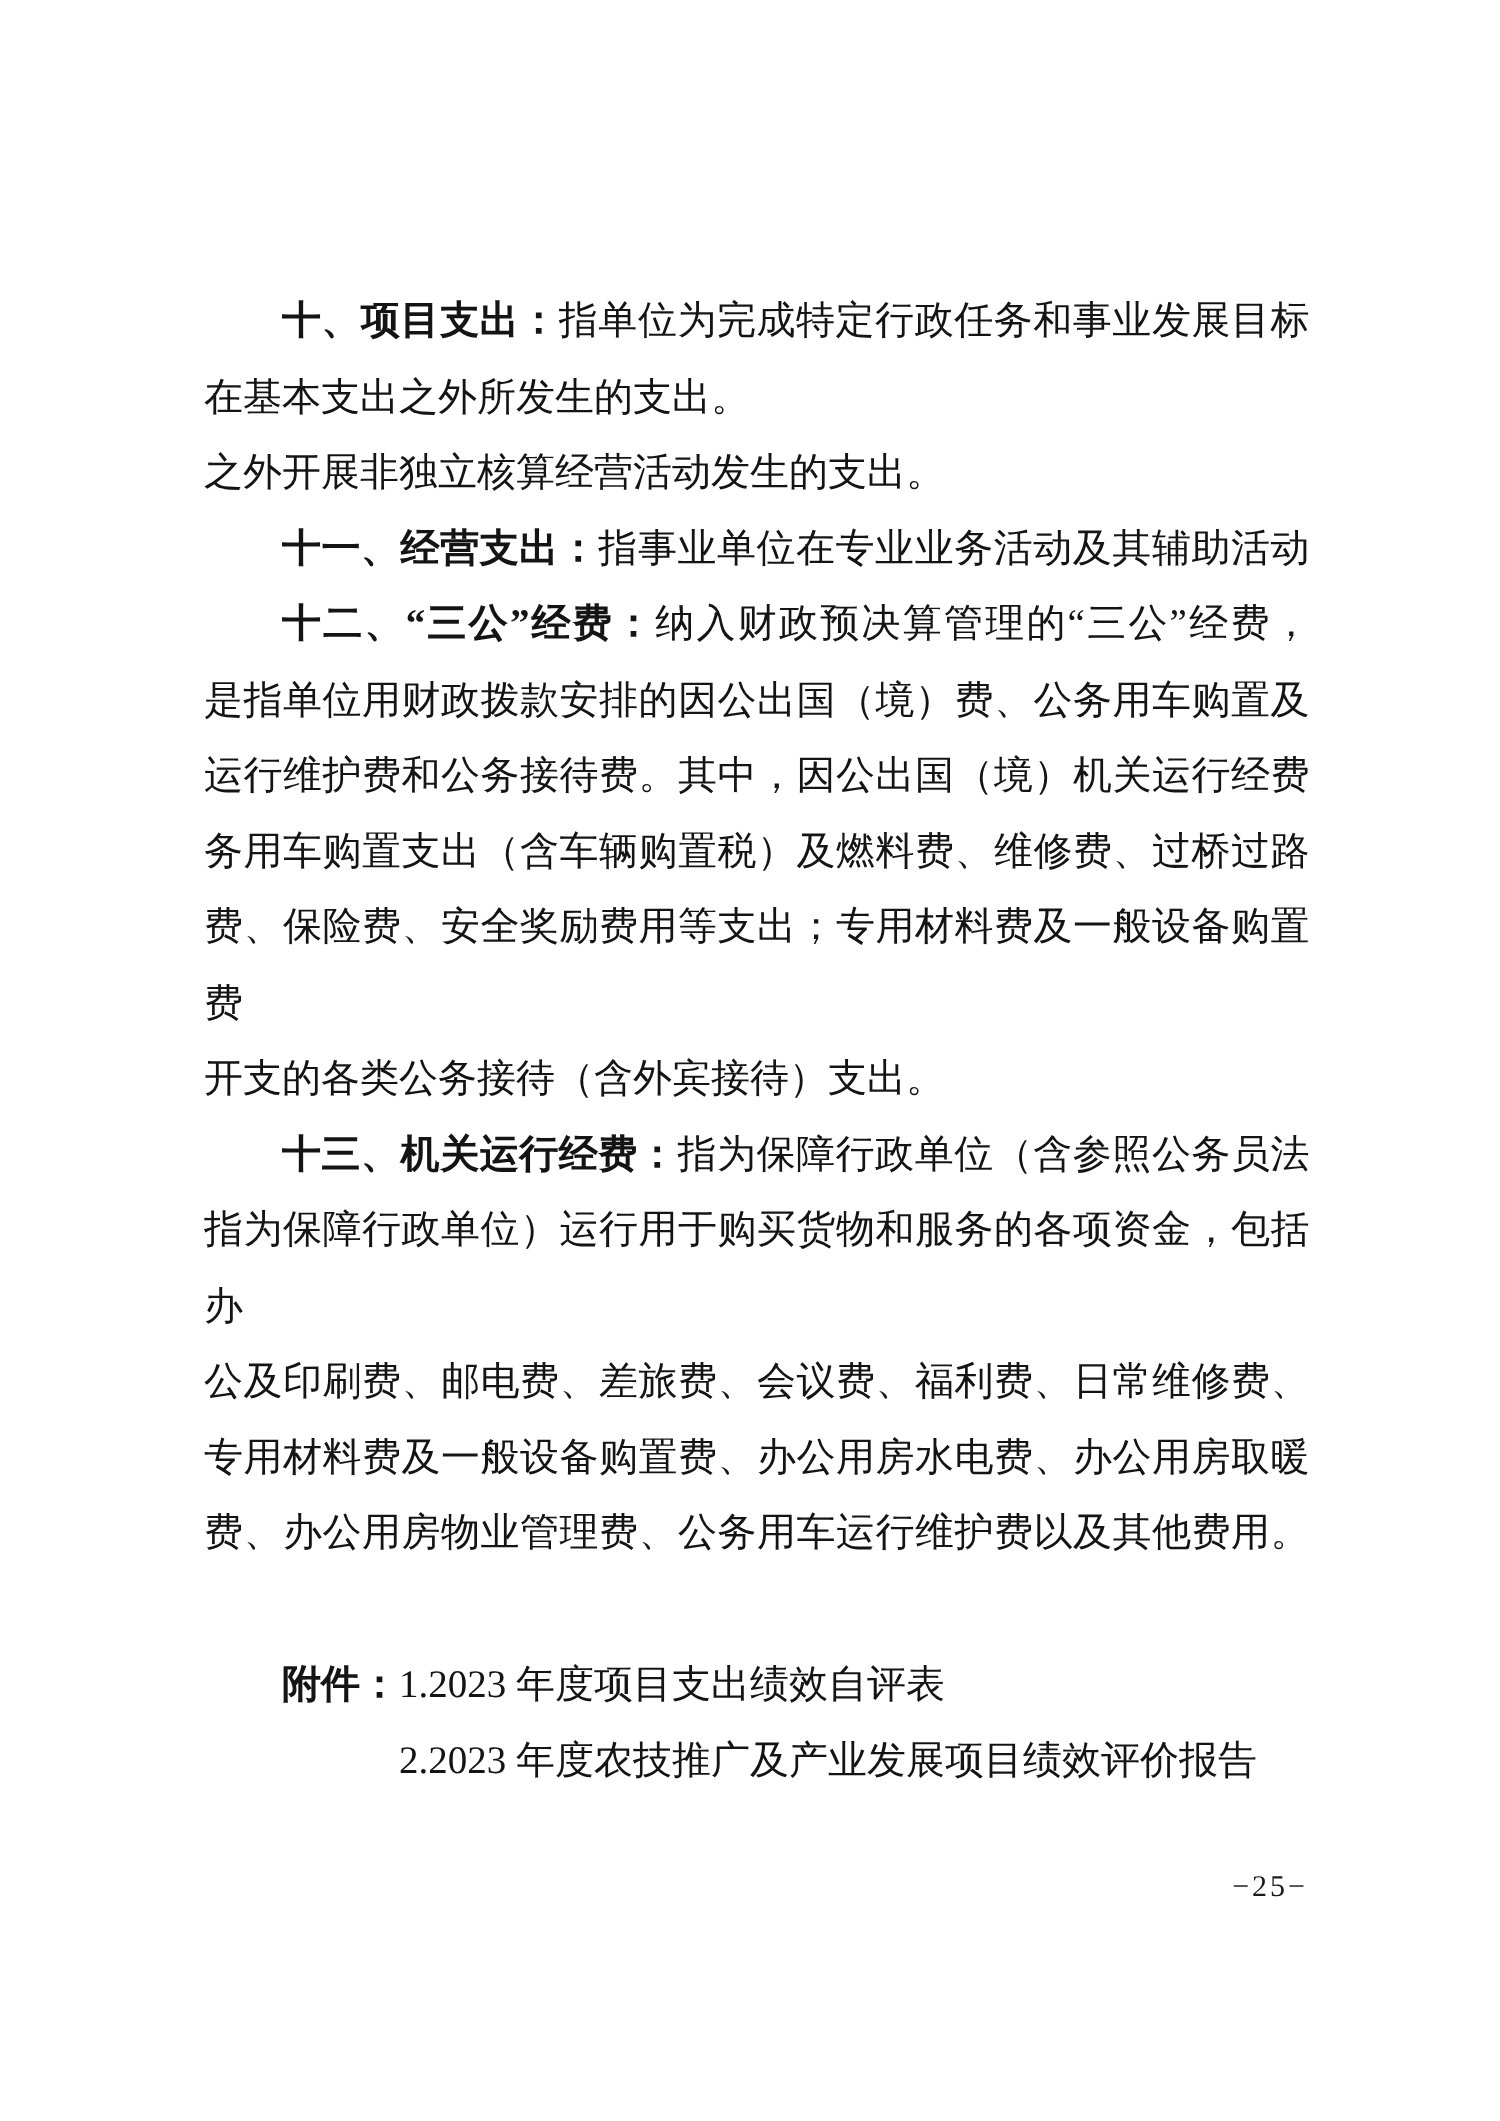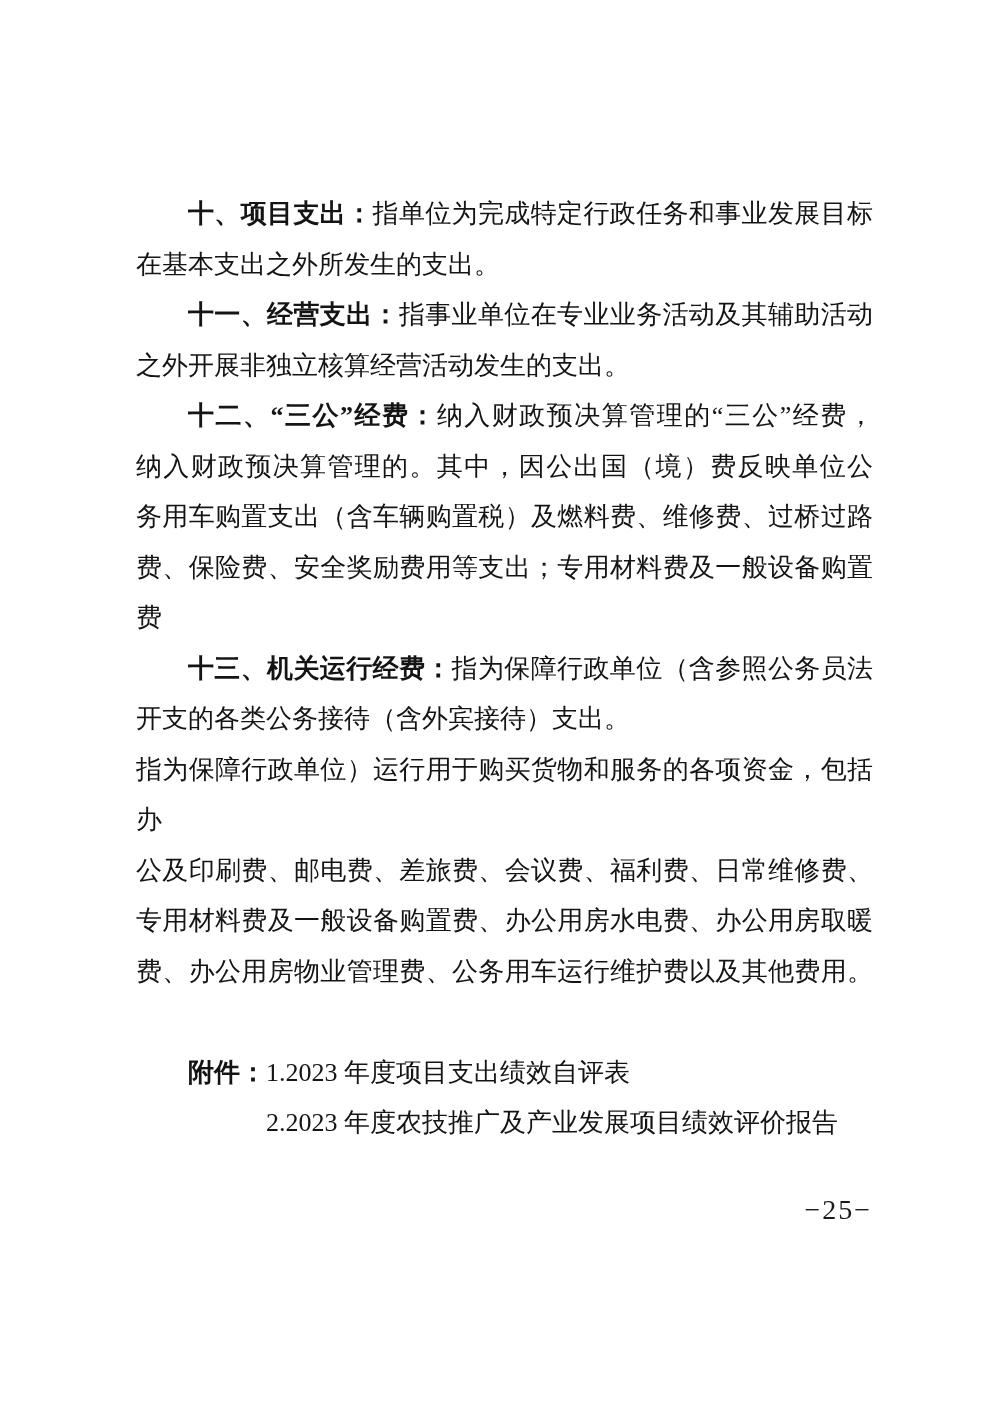--- a/index.html
+++ b/index.html
@@ -41,42 +41,43 @@
     font-weight: 700;
   }
   .spacer {
     height: 50.5px;
   }
   .line.attach2 {
     text-indent: 130px;
   }
   .page-number {
     position: absolute;
-    top: 1194px;
+    top: 1247px;
     right: 128px;
-    font-size: 28px;
+    font-size: 20px;
     letter-spacing: 2px;
     color: #1a1a1a;
   }
 </style>
 </head>
 <body>
 
 <div class="page">
   <div class="body-text" id="doc-body">
       <div class="line full indent"><span class="label">十、项目支出：</span><span>指单位为完成特定行政任务和事业发展目标</span></div>
       <div class="line"><span>在基本支出之外所发生的支出。</span></div>
+      <div class="line"><span>之外开展非独立核算经营活动发生的支出。</span></div>
       <div class="line full indent"><span class="label">十一、经营支出：</span><span>指事业单位在专业业务活动及其辅助活动</span></div>
-      <div class="line"><span>之外开展非独立核算经营活动发生的支出。</span></div>
       <div class="line full indent tight"><span class="label">十二、“三公”经费：</span><span>纳入财政预决算管理的“三公”经费，</span></div>
-      <div class="line full"><span>纳入财政预决算管理的。其中，因公出国（境）费反映单位公</span></div>
+      <div class="line full"><span>是指单位用财政拨款安排的因公出国（境）费、公务用车购置及</span></div>
+      <div class="line full"><span>运行维护费和公务接待费。其中，因公出国（境）机关运行经费</span></div>
       <div class="line full"><span>务用车购置支出（含车辆购置税）及燃料费、维修费、过桥过路</span></div>
       <div class="line full"><span>费、保险费、安全奖励费用等支出；专用材料费及一般设备购置费</span></div>
+      <div class="line"><span>开支的各类公务接待（含外宾接待）支出。</span></div>
       <div class="line full indent"><span class="label">十三、机关运行经费：</span><span>指为保障行政单位（含参照公务员法</span></div>
-      <div class="line"><span>开支的各类公务接待（含外宾接待）支出。</span></div>
       <div class="line full"><span>指为保障行政单位）运行用于购买货物和服务的各项资金，包括办</span></div>
       <div class="line full"><span>公及印刷费、邮电费、差旅费、会议费、福利费、日常维修费、</span></div>
       <div class="line full"><span>专用材料费及一般设备购置费、办公用房水电费、办公用房取暖</span></div>
       <div class="line full"><span>费、办公用房物业管理费、公务用车运行维护费以及其他费用。</span></div>
       <div class="spacer"></div>
       <div class="line indent"><span class="label">附件：</span><span>1.2023 年度项目支出绩效自评表</span></div>
       <div class="line attach2"><span>2.2023 年度农技推广及产业发展项目绩效评价报告</span></div>
     </div>
   <div class="page-number">−25−</div>
 </div>

